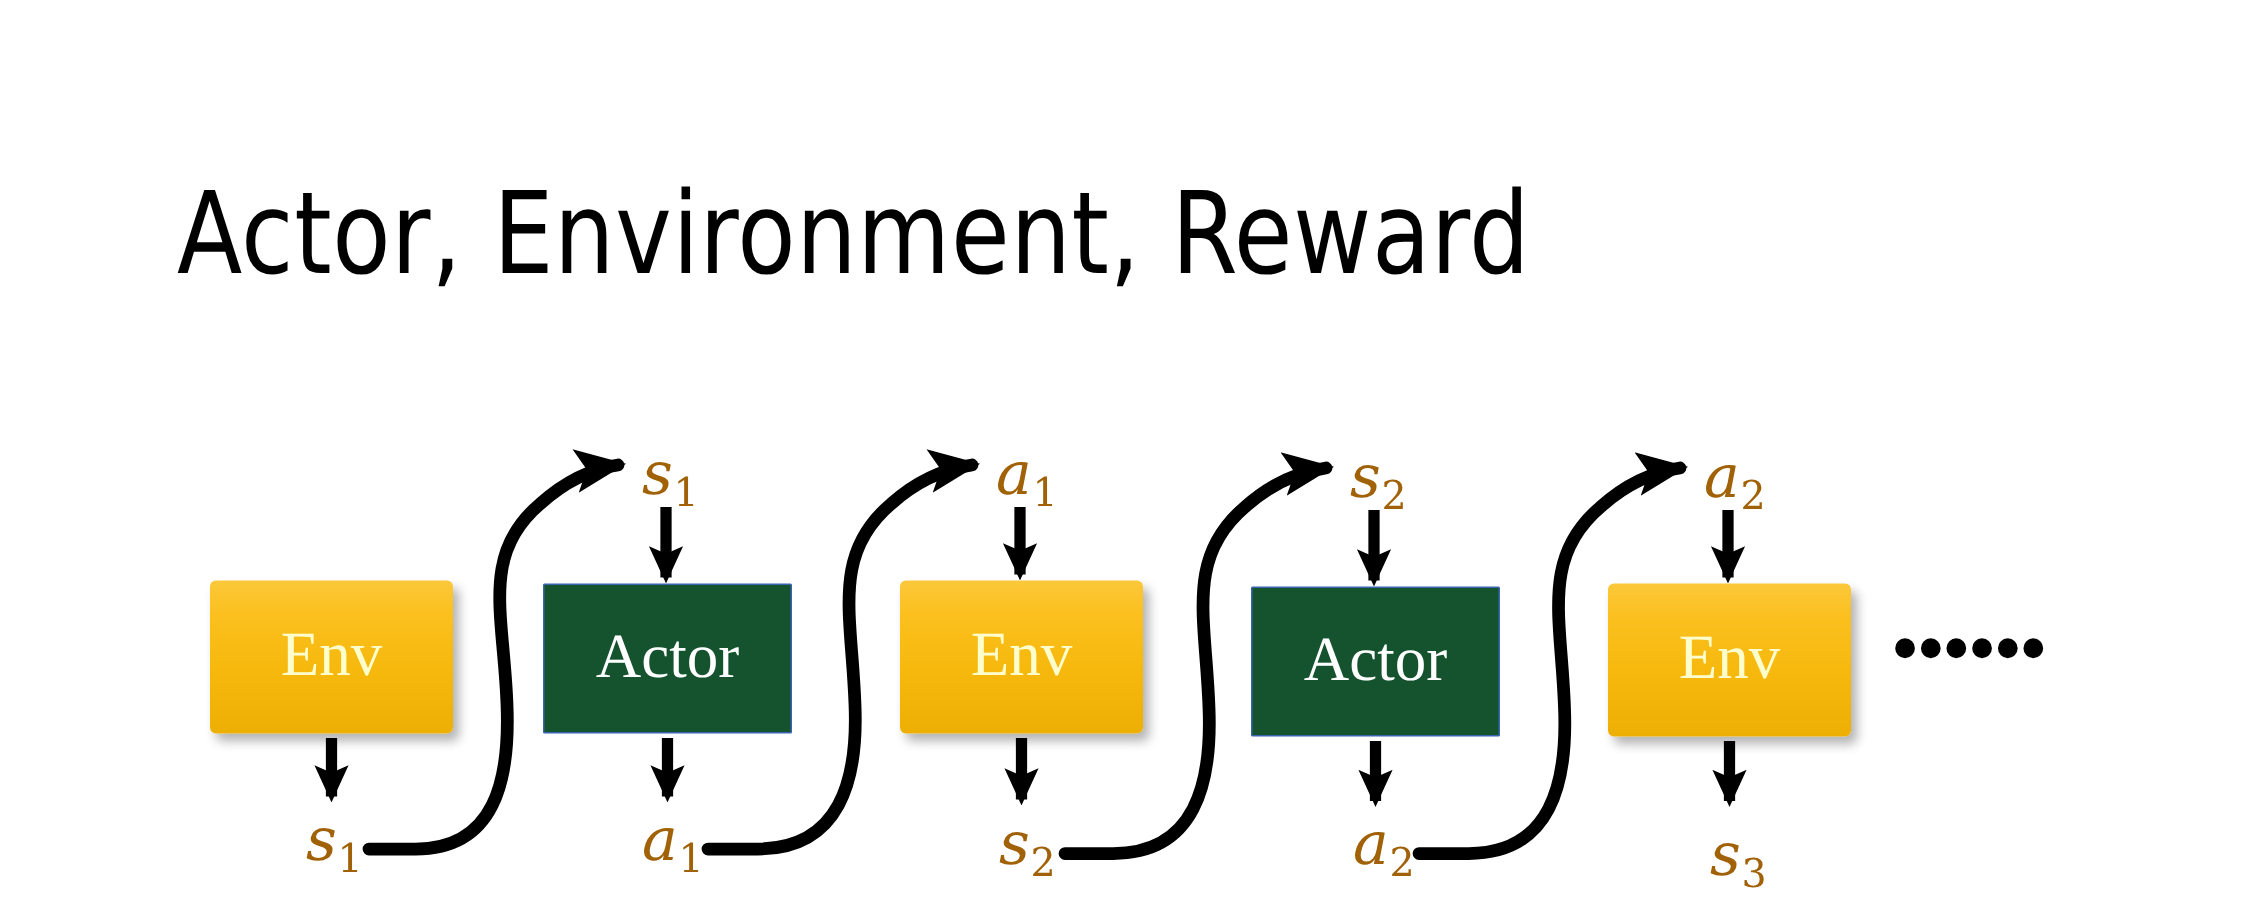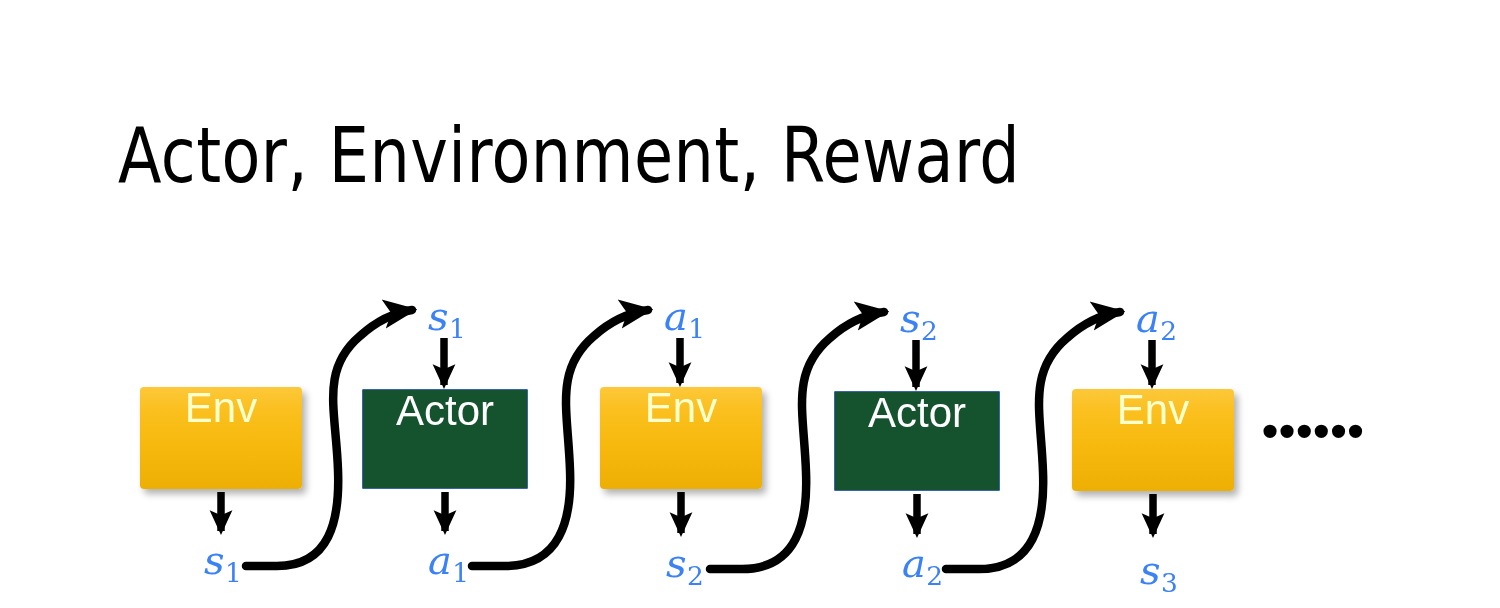--- a/index.html
+++ b/index.html
@@ -36,22 +36,23 @@
     transform: scaleX(0.93);
     transform-origin: left top;
     line-height: 1.05;
   }
 
   
   .node {
     position: absolute;
     box-sizing: border-box;
     display: flex;
+    align-items: center;
     justify-content: center;
-    font-family: Liberation Sans, sans-serif;
+    font-family: Liberation Serif, serif;
     font-weight: 400;
   }
   .node-env {
     background: linear-gradient(180deg, #FCC83A 0%, #FBC01F 22%, #F6B80C 60%, #EEAF05 100%);
     border-radius: 4px;
     box-shadow: 4px 5px 7px rgba(0,0,0,0.30);
     color: #FFFFCE;
     font-size: 42px;
   }
   .node-actor {
@@ -66,21 +67,21 @@
     line-height: 1;
     padding-bottom: 2px;
   }
 
   
   .math-label {
     position: absolute;
     font-family: "DejaVu Serif", "Liberation Serif", serif;
     font-style: italic;
     font-size: 40px;
-    color: #3b82f6;
+    color: #a16207;
     white-space: nowrap;
     line-height: 1;
   }
   .math-label .sub {
     font-style: normal;
     font-size: 0.66em;
     vertical-align: -0.30em;
     letter-spacing: 0;
     margin-left: 0.5px;
   }

